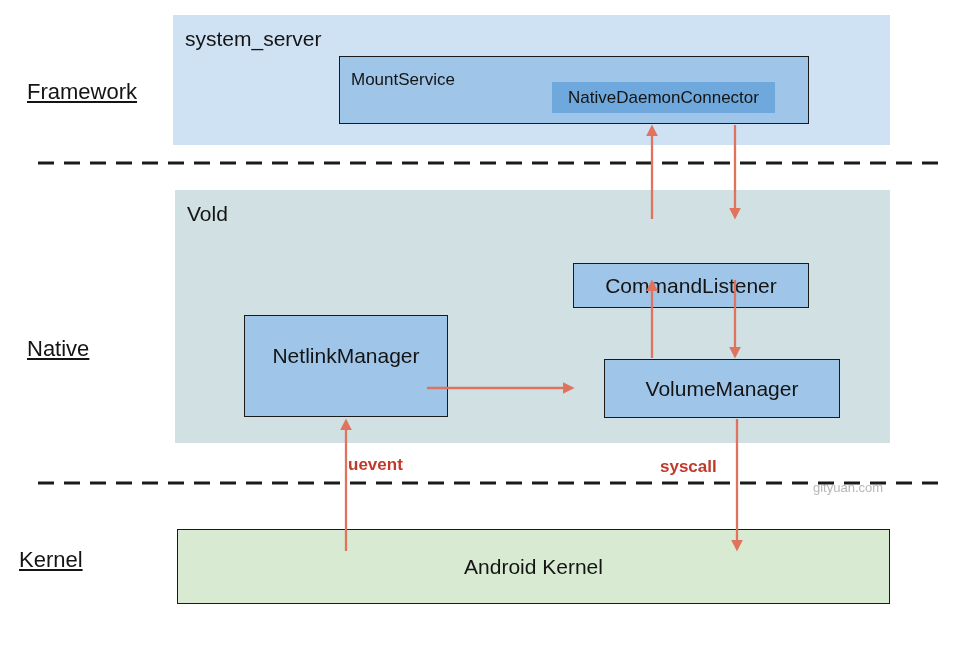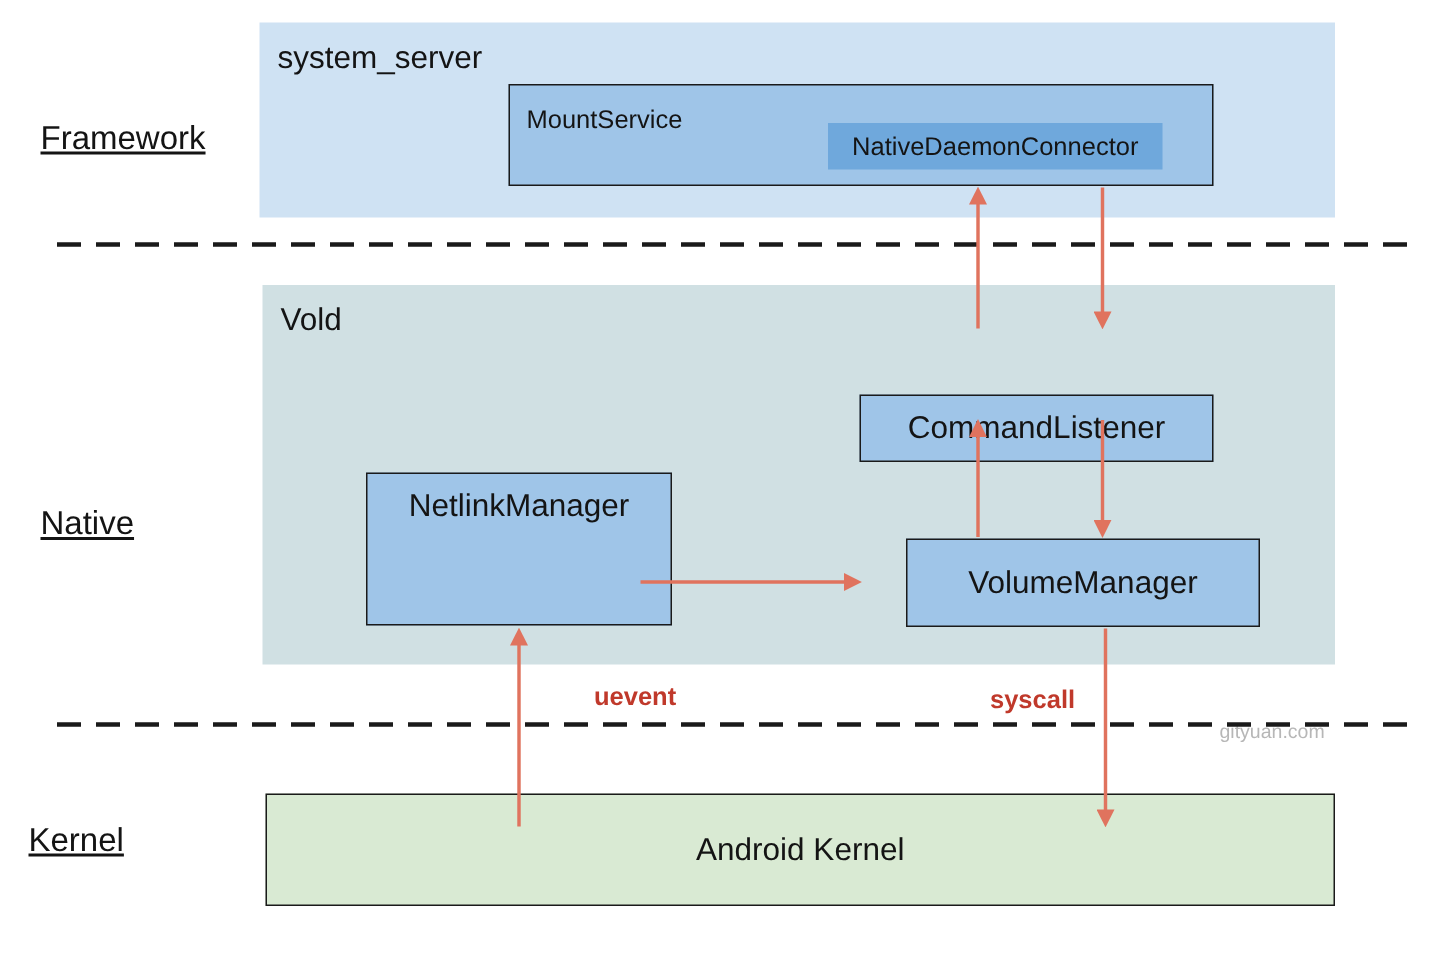--- a/index.html
+++ b/index.html
@@ -52,21 +52,21 @@
     font-size:21px;
     white-space:nowrap;
   }
   .mount-title{
     position:absolute;
     left:11px;top:13px;
     font-size:17px;
   }
   .nm-title{
     position:absolute;
-    left:0;right:0;top:10px;
+    left:0;right:0;top:28px;
     text-align:center;
   }
   .centered{
     display:flex;
     align-items:center;
     justify-content:center;
   }
   .inner-box{
     position:absolute;
     box-sizing:border-box;
@@ -151,21 +151,21 @@
 
 
   <div class="component-box centered" style="left:576px;top:359px;width:236px;height:59px;margin-left:28px;">
     <span class="component-title">VolumeManager</span>
   </div>
 
   <div class="kernel-box centered" style="left:177px;top:529px;width:713px;height:75px;">
     <span>Android Kernel</span>
   </div>
 
-  <div class="edge-label" style="left:348px;top:455px;padding-left:48px;">uevent</div>
+  <div class="edge-label" style="left:348px;top:455px;">uevent</div>
   <div class="edge-label" style="left:660px;top:457px;">syscall</div>
 
   <div class="watermark" style="left:813px;top:480px;">gityuan.com</div>
 
   <svg class="overlay" viewBox="0 0 961 649">
     <defs>
       <marker id="ah" viewBox="0 0 10 10" refX="7" refY="5" markerWidth="12" markerHeight="12" markerUnits="userSpaceOnUse" orient="auto">
         <path d="M0,0 L10,5 L0,10 Z" class="arrow-head"></path>
       </marker>
     </defs>

